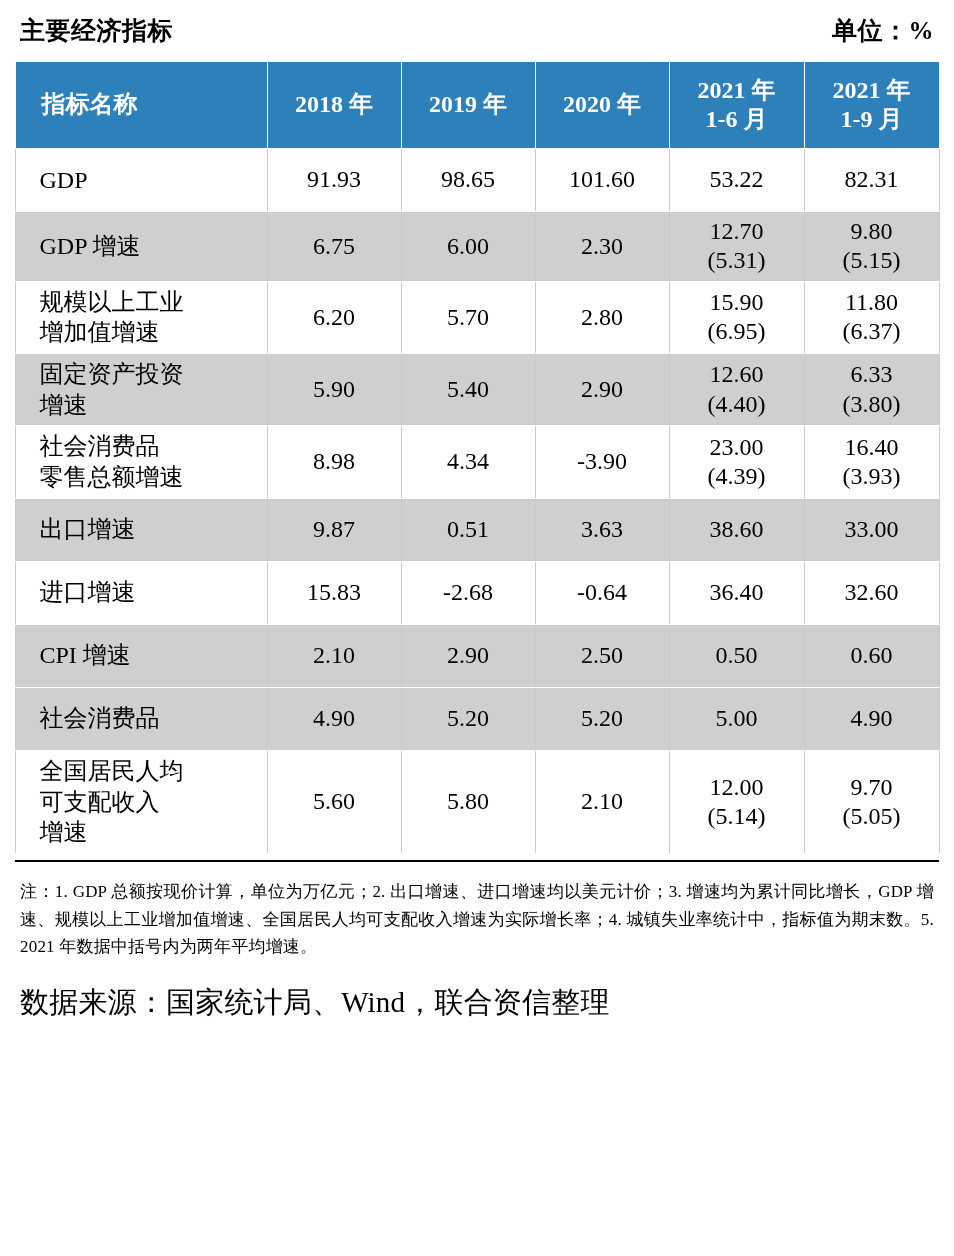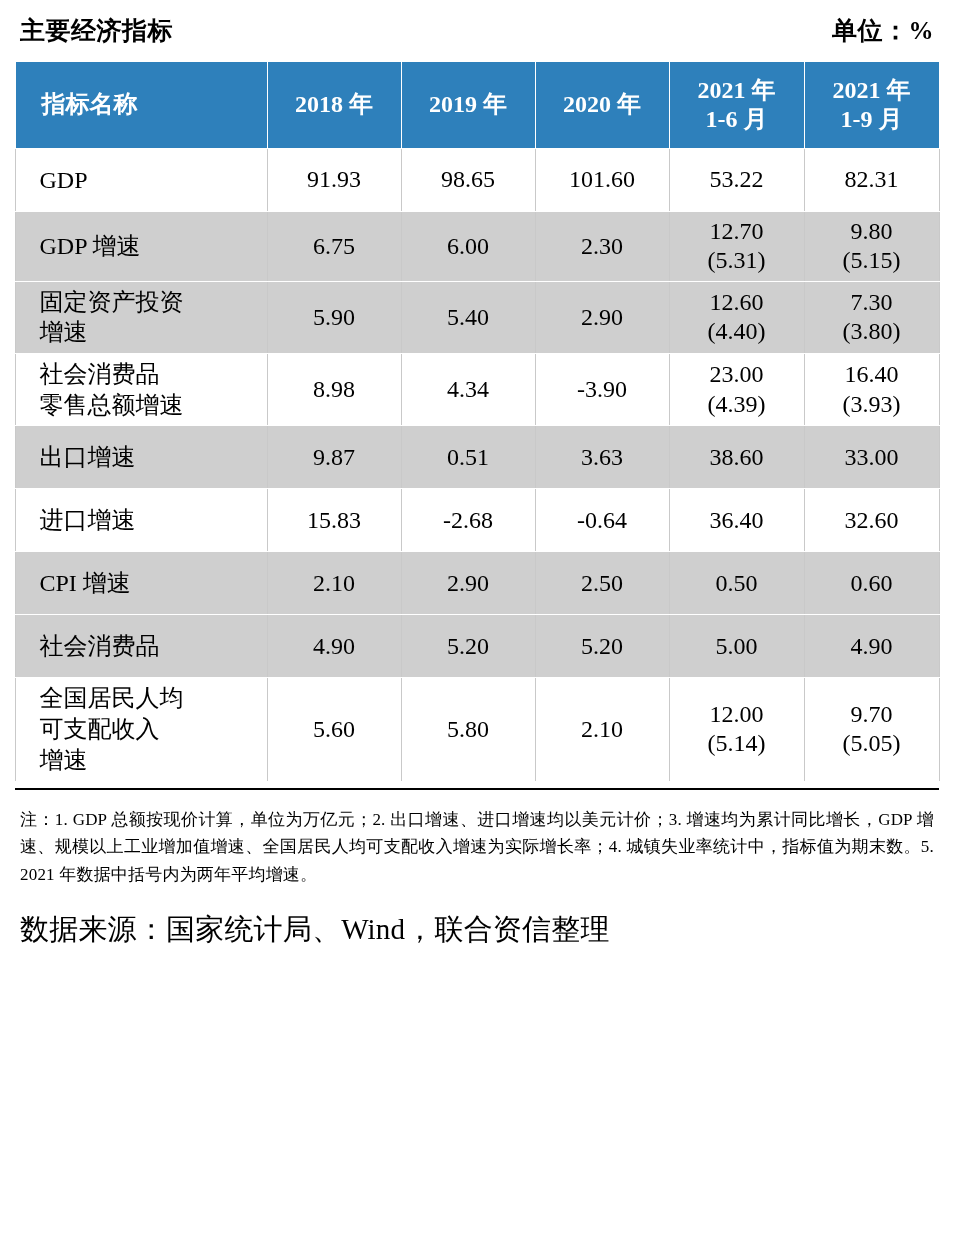--- a/index.html
+++ b/index.html
@@ -171,35 +171,52 @@
         <td>
           <span class="sub">12.70</span>
           <span class="sub">(5.31)</span>
         </td>
         <td>
           <span class="sub">9.80</span>
           <span class="sub">(5.15)</span>
         </td>
       </tr>
 
+      <tr class="plain">
+        <td class="label">
+          <span class="wrap-label">规模以上工业</span>
+          <span class="wrap-label">增加值增速</span>
+        </td>
+        <td>6.20</td>
+        <td>5.70</td>
+        <td>2.80</td>
+        <td>
+          <span class="sub">15.90</span>
+          <span class="sub">(6.95)</span>
+        </td>
+        <td>
+          <span class="sub">11.80</span>
+          <span class="sub">(6.37)</span>
+        </td>
+      </tr>
 
       <tr class="shaded">
         <td class="label">
           <span class="wrap-label">固定资产投资</span>
           <span class="wrap-label">增速</span>
         </td>
         <td>5.90</td>
         <td>5.40</td>
         <td>2.90</td>
         <td>
           <span class="sub">12.60</span>
           <span class="sub">(4.40)</span>
         </td>
         <td>
-          <span class="sub">7.30</span>
+          <span class="sub">6.33</span>
           <span class="sub">(3.80)</span>
         </td>
       </tr>
 
       <tr class="plain">
         <td class="label">
           <span class="wrap-label">社会消费品</span>
           <span class="wrap-label">零售总额增速</span>
         </td>
         <td>8.98</td>

